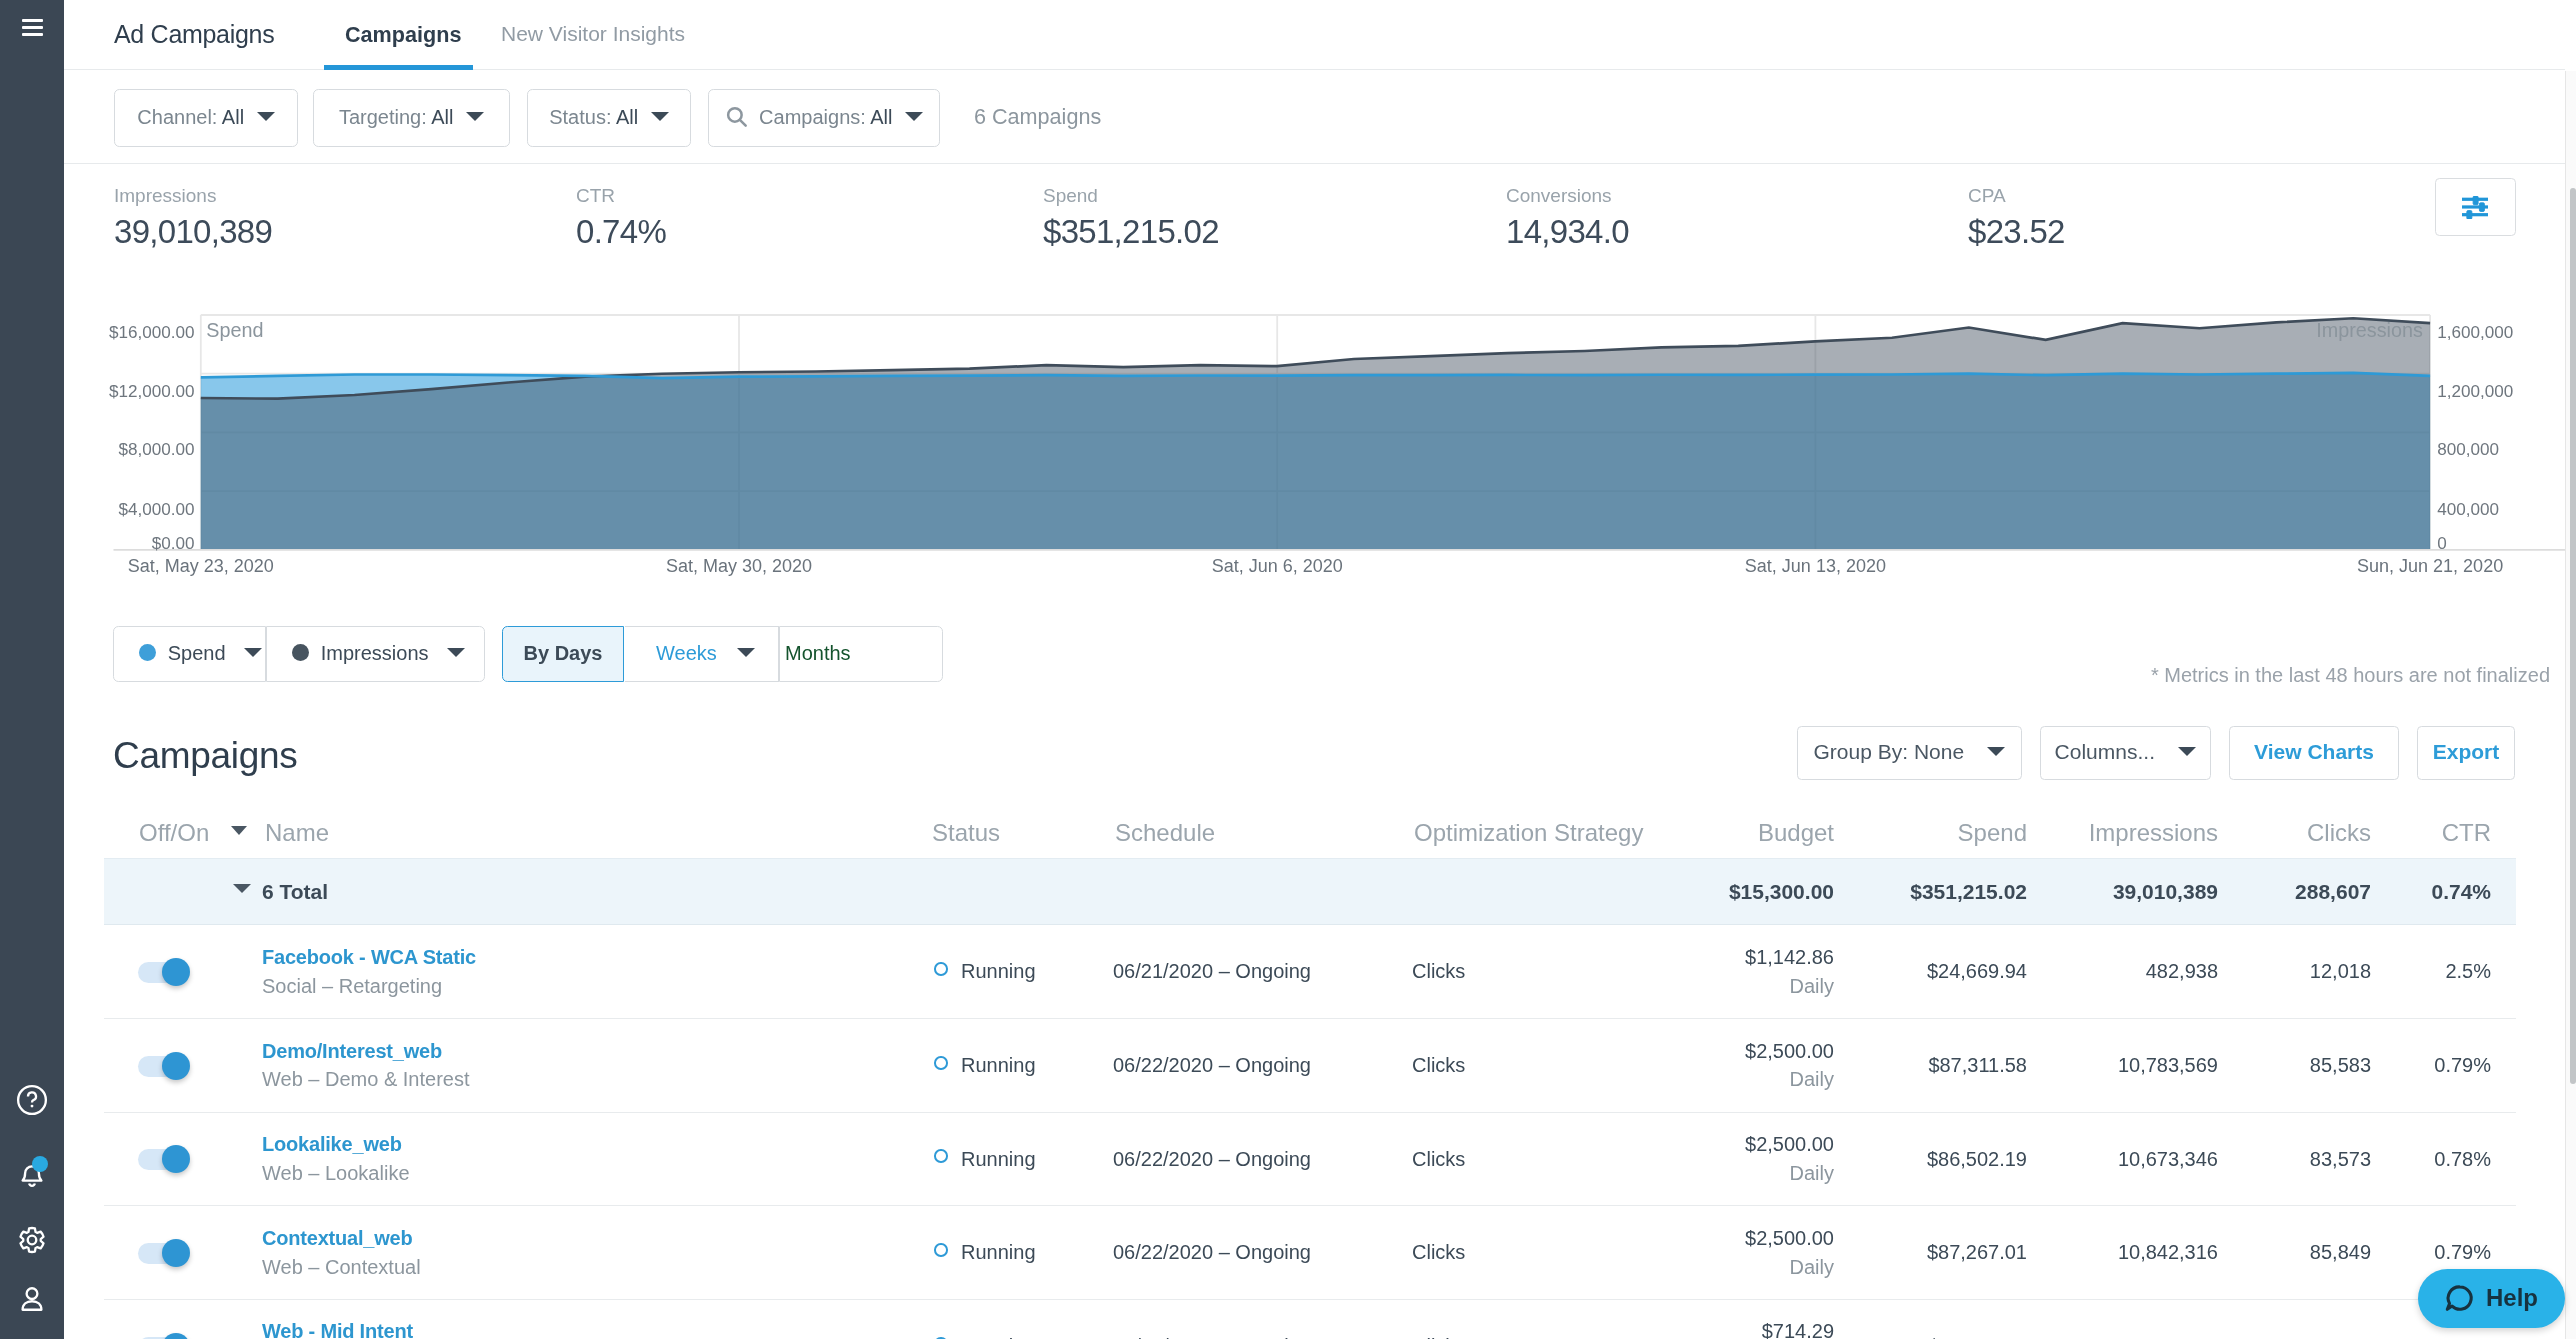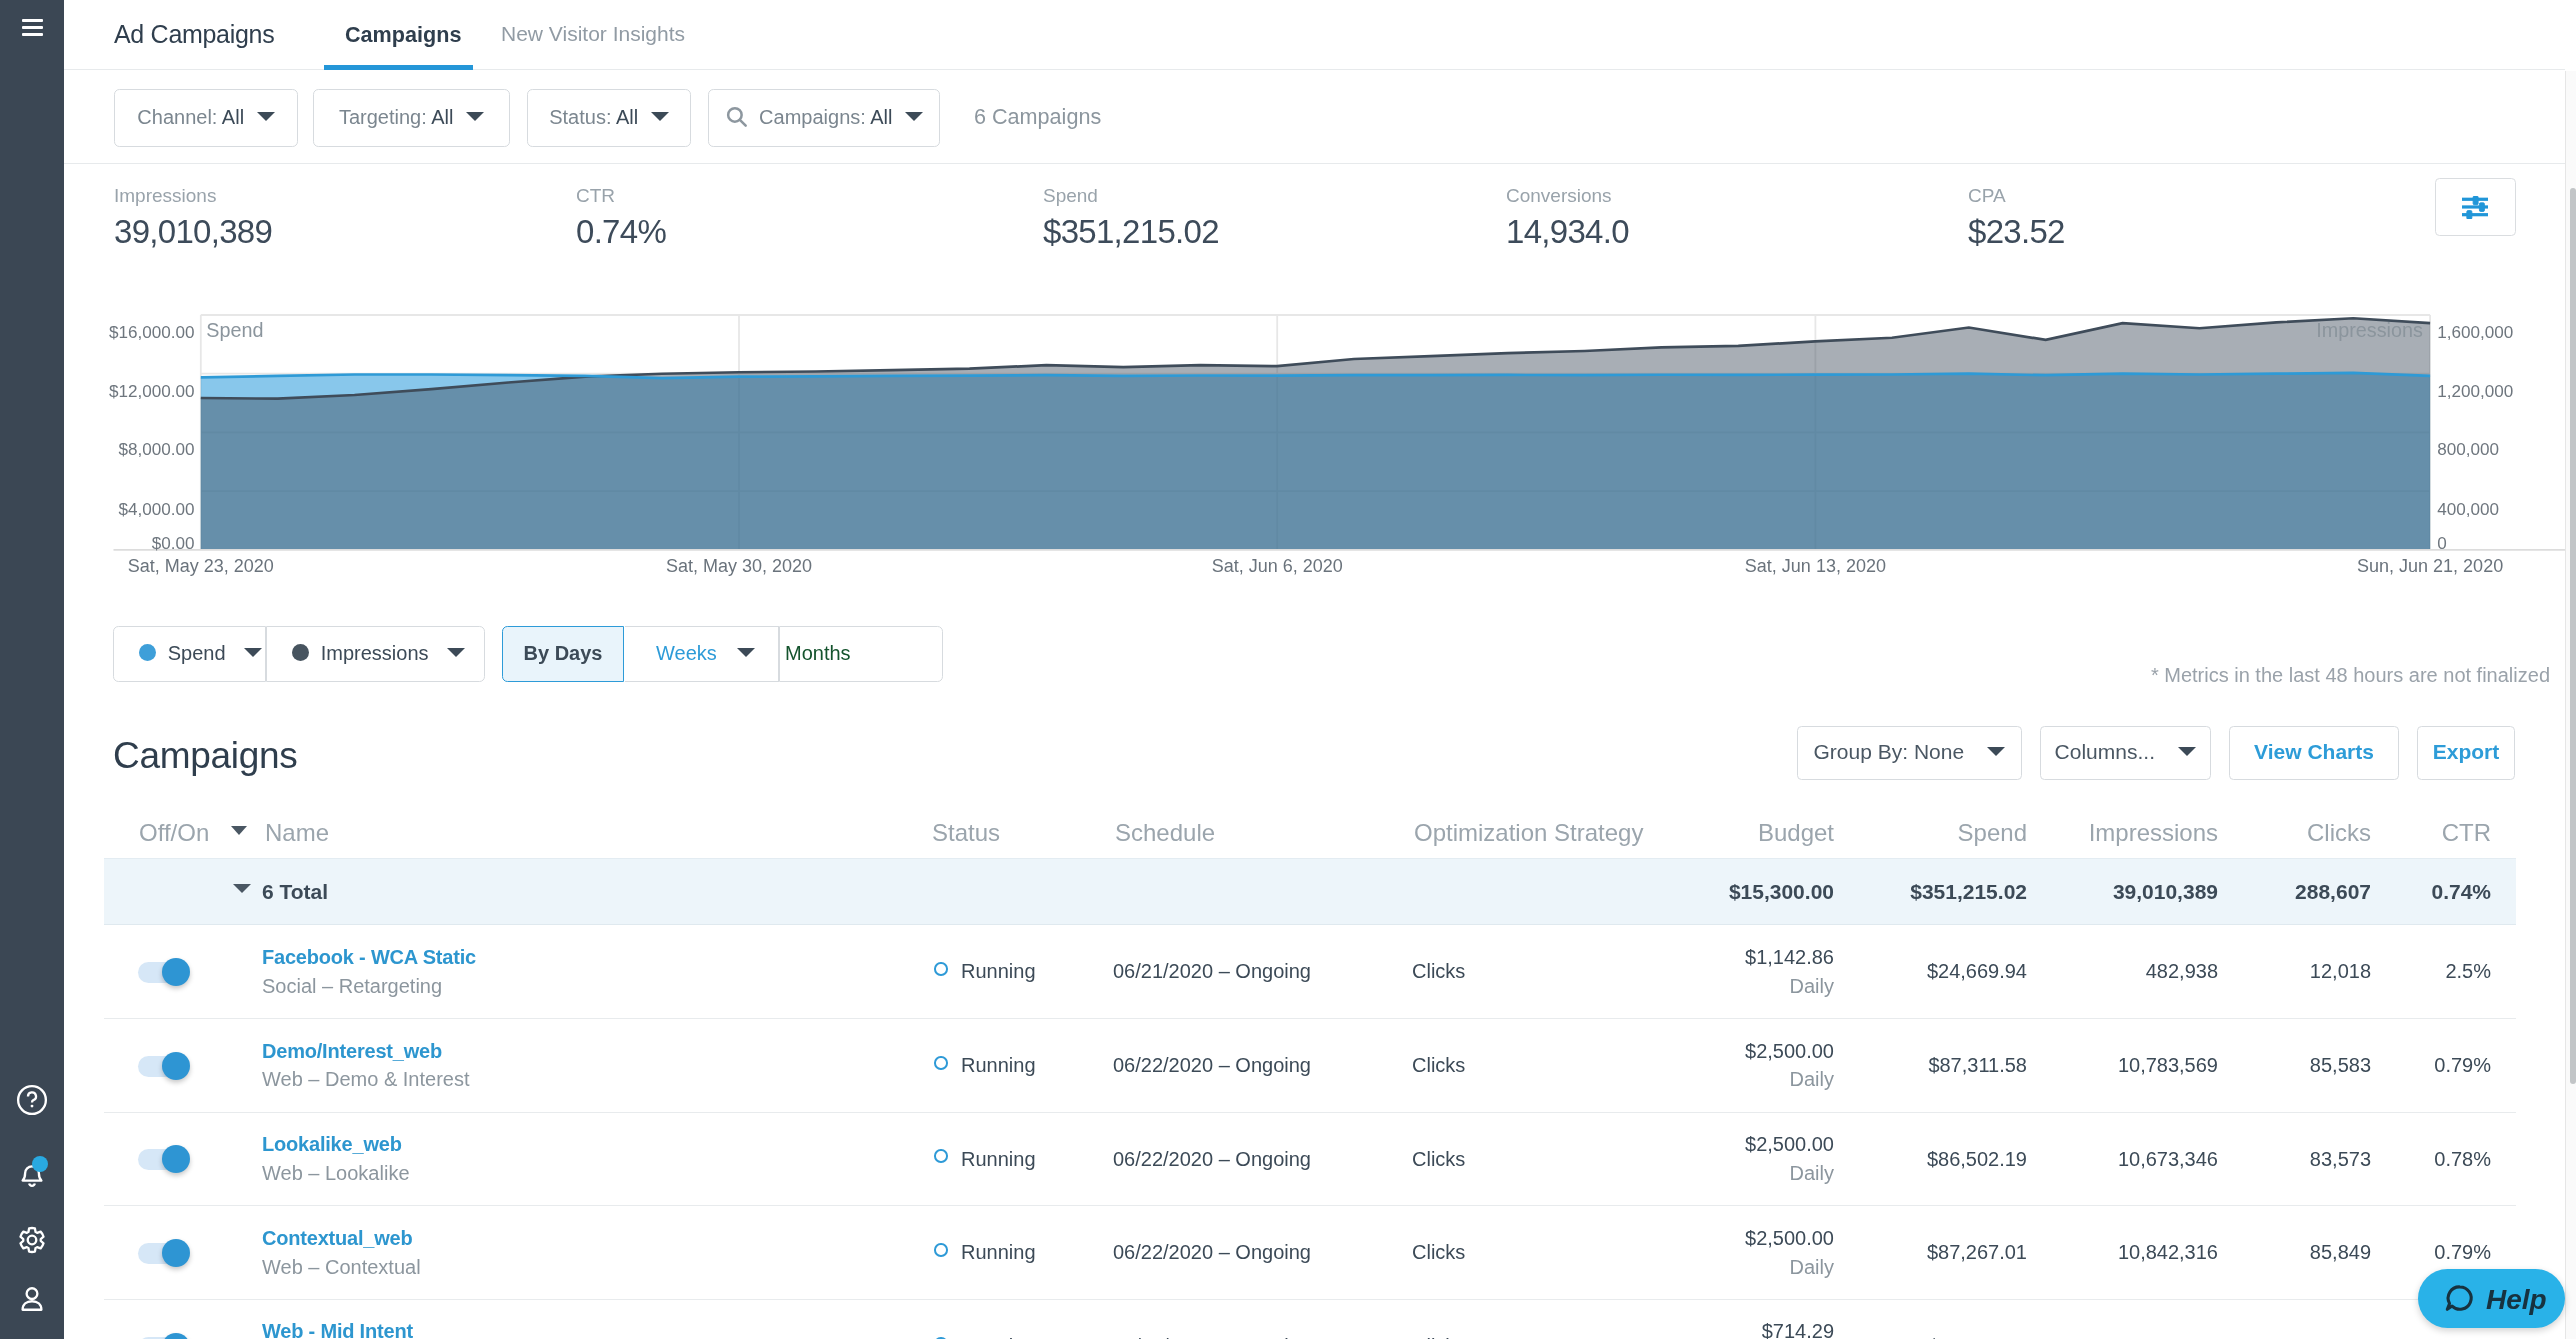--- a/index.html
+++ b/index.html
@@ -267,18 +267,18 @@
 
 <div class="cell rright" style="right:549px; width:225px; top:1335px;">$45,115.02</div>
 <div class="cell rright" style="right:358px; width:225px; top:1335px;">4,204,693</div>
 <div class="cell rright" style="right:205px; width:225px; top:1335px;">17,454</div>
 <div class="cell rright" style="right:85px; width:225px; top:1335px;">0.43%</div>
 
 <div class="help">
   <svg style="position:absolute;left:25px;top:12.6px;width:34px;height:34px" viewBox="0 0 38 38" fill="none" stroke="#17323f" stroke-width="3.4">
     <path d="M19 5.5 a12.5 12.5 0 1 1 -8.8 21.4 l-5.4 3.6 2.5-6.5 a12.5 12.5 0 0 1 11.7-18.5 z" stroke-linejoin="round"></path>
   </svg>
-  <div style="position:absolute;left:68px;top:15.3px;font-size:28px;font-weight:bold;color:#17323f;font-style:italic;">Help</div>
+  <div style="position:absolute;left:68px;top:15.3px;font-size:24px;font-weight:bold;color:#17323f;">Help</div>
 </div>
 
 <div class="scrolltrack"></div>
 <div class="scrollthumb"></div>
 
 
 </body></html>

